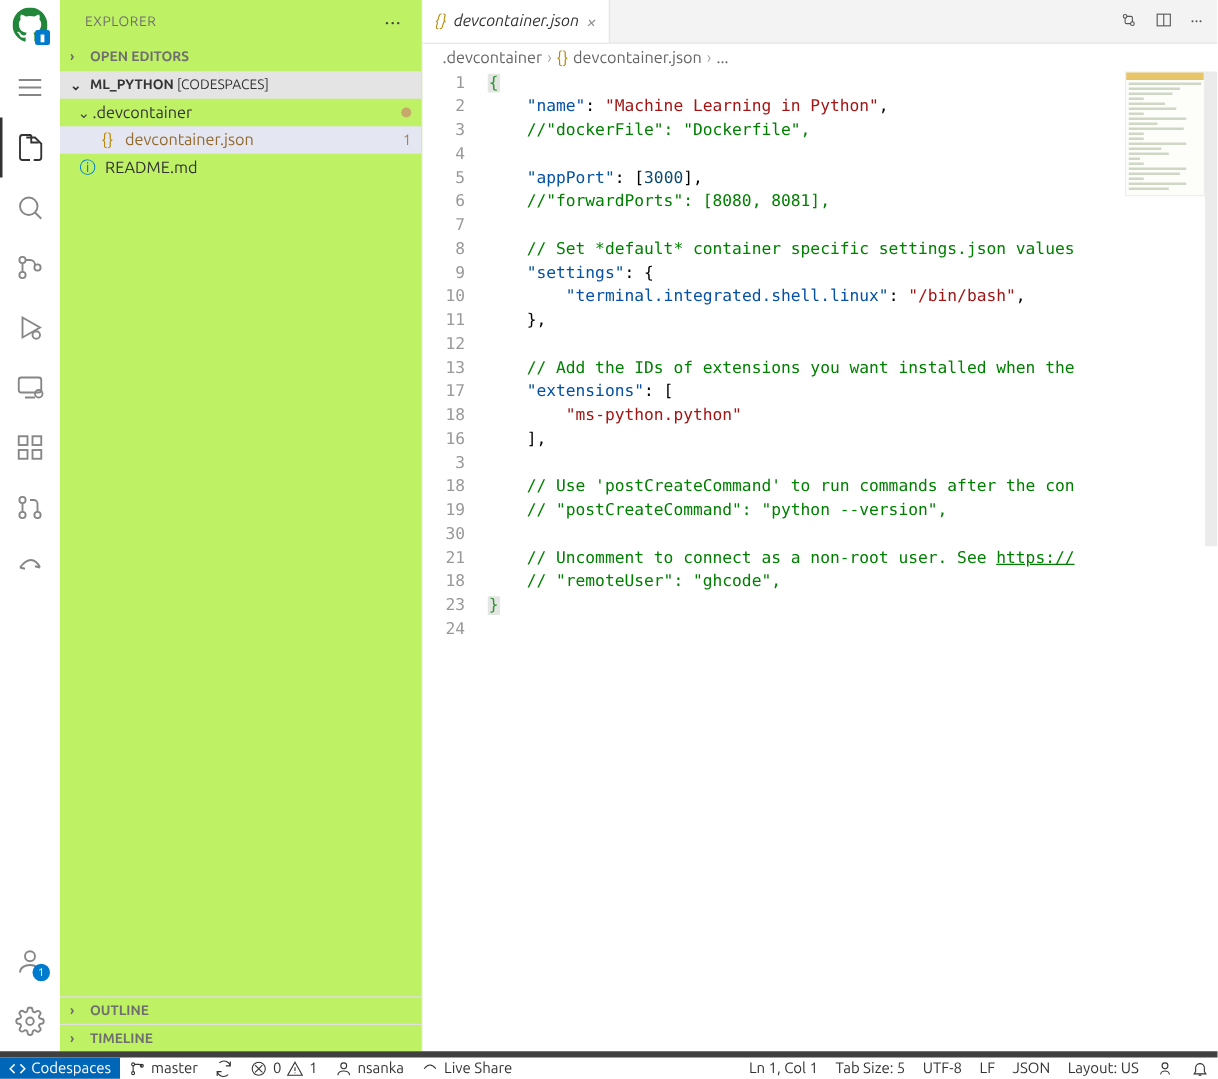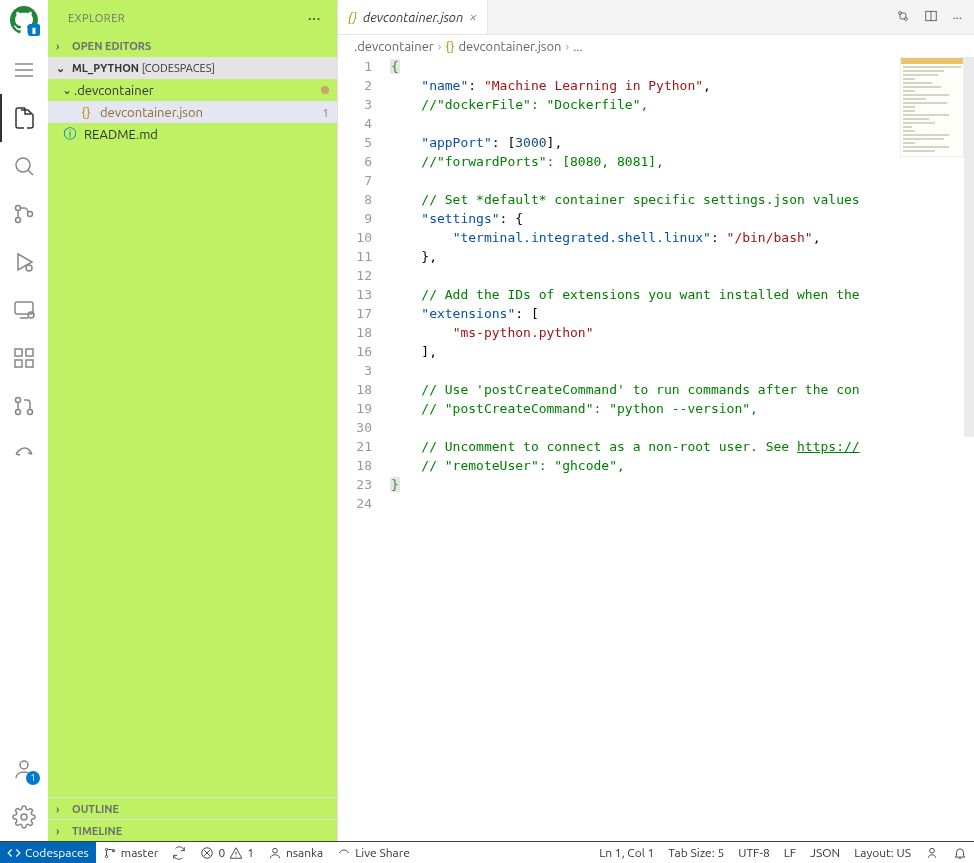--- a/index.html
+++ b/index.html
@@ -145,21 +145,21 @@
   background: #fdfdfa; border: 1px solid #eee;
 }
 .minimap::before { content:""; display:block; height: 6px; background: #e8c568; }
 .minimap-lines { padding: 2px; }
 .minimap-lines div { height: 2px; background: #cfd8c5; margin-bottom: 2px; }
 .scrollbar-thumb { position: absolute; right: 0; top: 0; width: 10px; height: 380px; background: rgba(0,0,0,.08); }
 
 .statusbar {
   height: 22px;
   background: #fff;
-  border-top: 1px solid #404040;
+  border-top: 5px solid #404040;
   display: flex; align-items: center;
   font-size: 12px;
   color: #333;
 }
 .statusbar .codespaces {
   background: #0066b8; color: #fff; height: 100%;
   display: flex; align-items: center; padding: 0 8px; gap: 6px;
 }
 .statusbar .item { display: flex; align-items: center; gap: 4px; padding: 0 7px; cursor: pointer; height:100%; }
 .statusbar .spacer { flex: 1; }

